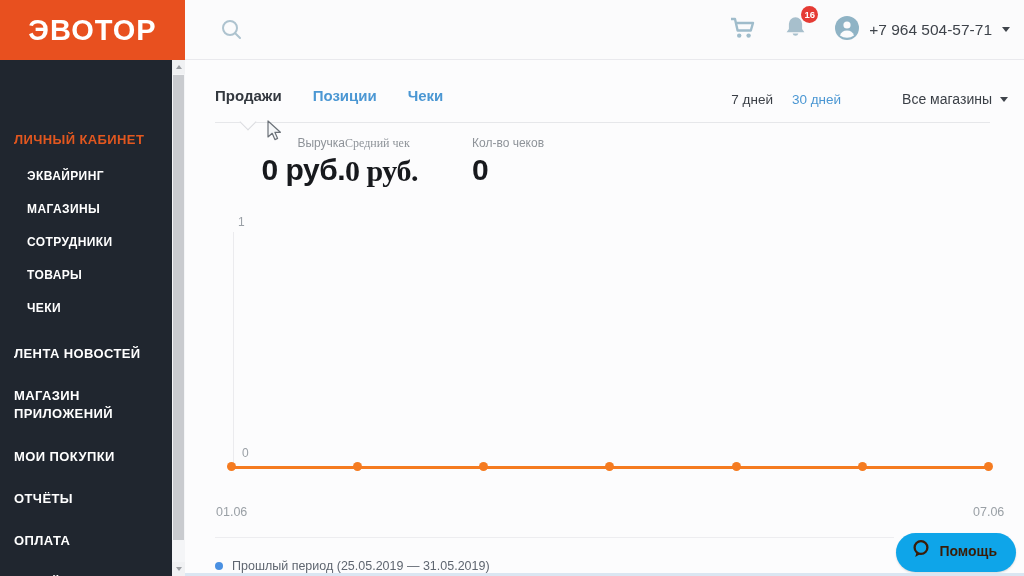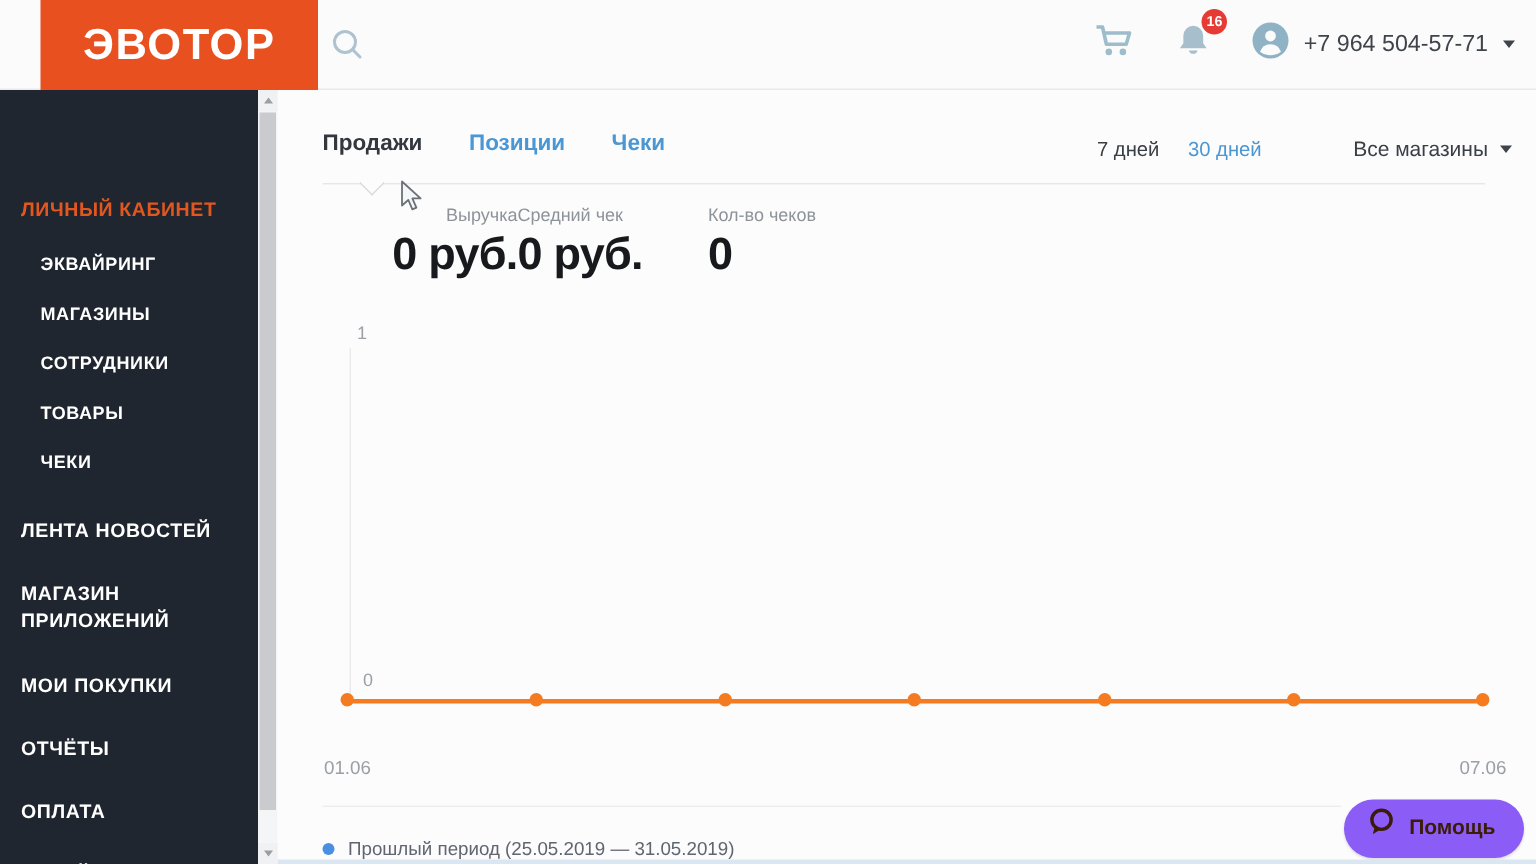--- a/index.html
+++ b/index.html
@@ -8,21 +8,21 @@
     position:relative; overflow:hidden;
     background:#fcfcfd;
     font-family:"Liberation Sans", sans-serif;
     color:#33373c;
   }
   
   .header { position:absolute; top:0; left:0; right:0; height:60px;
             background:#fbfbfc; border-bottom:1px solid #e9e9ed; z-index:6; }
   .logo { position:absolute; left:0; top:0; width:185px; height:60px;
           background:#e8501f; color:#fff; display:flex; align-items:center; justify-content:center;
-          font-size:29px; font-weight:800; letter-spacing:1px;margin-left:27px; }
+          font-size:29px; font-weight:800; letter-spacing:1px; }
   .search-btn { position:absolute; left:220px; top:18px; width:24px; height:24px; cursor:pointer; }
   .header-right { position:absolute; right:14px; top:0; height:59px; display:flex; align-items:center; }
   .hicon { position:relative; display:flex; align-items:center; justify-content:center; cursor:pointer; }
   .cart-wrap { margin-right:28px; }
   .bell-wrap { margin-right:27px; }
   .badge { position:absolute; top:-9px; right:-11px; min-width:17px; height:17px; padding:0 2px;
            border-radius:9px; background:#e53b34; color:#fff; font-size:9.5px; font-weight:700;
            display:flex; align-items:center; justify-content:center; }
   .avatar-wrap { margin-right:9px; }
   .phone { font-size:15.5px; color:#3f444b; margin-right:10px; white-space:nowrap; cursor:pointer; }
@@ -59,42 +59,42 @@
   .pf.active { color:#3a3f46; }
   .pf.link { color:#4b97d3; margin-left:19px; }
   .store-filter { margin-left:61px; color:#3a3f46; font-size:14px; display:flex; align-items:center; gap:8px; cursor:pointer; }
   .tab-underline { position:absolute; top:62px; left:30px; right:34px; height:1px; background:#e6e7ea; }
   .tab-notch { position:absolute; top:56px; left:57px; width:12px; height:12px; background:#fcfcfd;
                border-right:1px solid #dadbdf; border-bottom:1px solid #dadbdf; transform:rotate(45deg); }
   .cursor { position:absolute; left:80px; top:60px; z-index:9; }
   
   .stats { position:absolute; left:30px; top:76px; display:flex; }
   .stat { }
-  .stat:nth-child(1){ width:130px;text-align:right; } .stat:nth-child(2){ width:127px; }
+  .stat:nth-child(1){ width:130px;text-align:right; } .stat:nth-child(2){ width:127px;font-family:Liberation Serif, serif; }
   .stat-label { font-size:12px; color:#8e9399; }
   .stat-value { font-size:30px; font-weight:800; color:#17191d; margin-top:3px; letter-spacing:-.5px; }
   
   .ytick { position:absolute; font-size:12px; color:#9aa0a6; }
   .y1 { left:53px; top:155px; }
   .y0 { left:57px; top:386px; }
   .axis-line { position:absolute; left:48px; top:172px; width:1px; height:236px; background:#ebebee; }
   .series-line { position:absolute; left:46px; top:406px; width:758px; height:3px;
                  background:#f57b20; border-radius:2px; }
   .dots { position:absolute; left:42px; top:402px; width:766px; display:flex; justify-content:space-between; }
   .dot { width:9px; height:9px; border-radius:50%; background:#f0731c; cursor:pointer; }
   .xtick { position:absolute; top:445px; font-size:12.5px; color:#9aa0a6; }
   .x-left { left:31px; } .x-right { left:788px; }
   .divider { position:absolute; left:30px; top:477px; width:679px; height:1px; background:#ededf0; }
   
   .legend { position:absolute; left:30px; top:499px; display:flex; gap:40px; }
   .legend-item { display:flex; align-items:center; gap:9px; font-size:12.5px; color:#5f6670; cursor:pointer; }
   .legend-dot { width:8px; height:8px; border-radius:50%; }
   
   .help-btn { position:absolute; right:8px; top:473px; height:39px; border-radius:20px;
-              background:#8b5cf6; display:flex; align-items:center; gap:9px;
+              background:#0ea5e9; display:flex; align-items:center; gap:9px;
               padding:0 19px 4px 15px; cursor:pointer; box-shadow:0 1px 2px rgba(0,0,0,.15); }
   .help-label { font-size:14px; font-weight:700; color:#3a1c07; }
   .bottom-strip { position:absolute; left:0; right:0; bottom:0; height:3px; background:#dae6f2; }
 </style>
 </head>
 <body>
 
 <div class="header">
   <div class="logo">ЭВОТОР</div>
 

